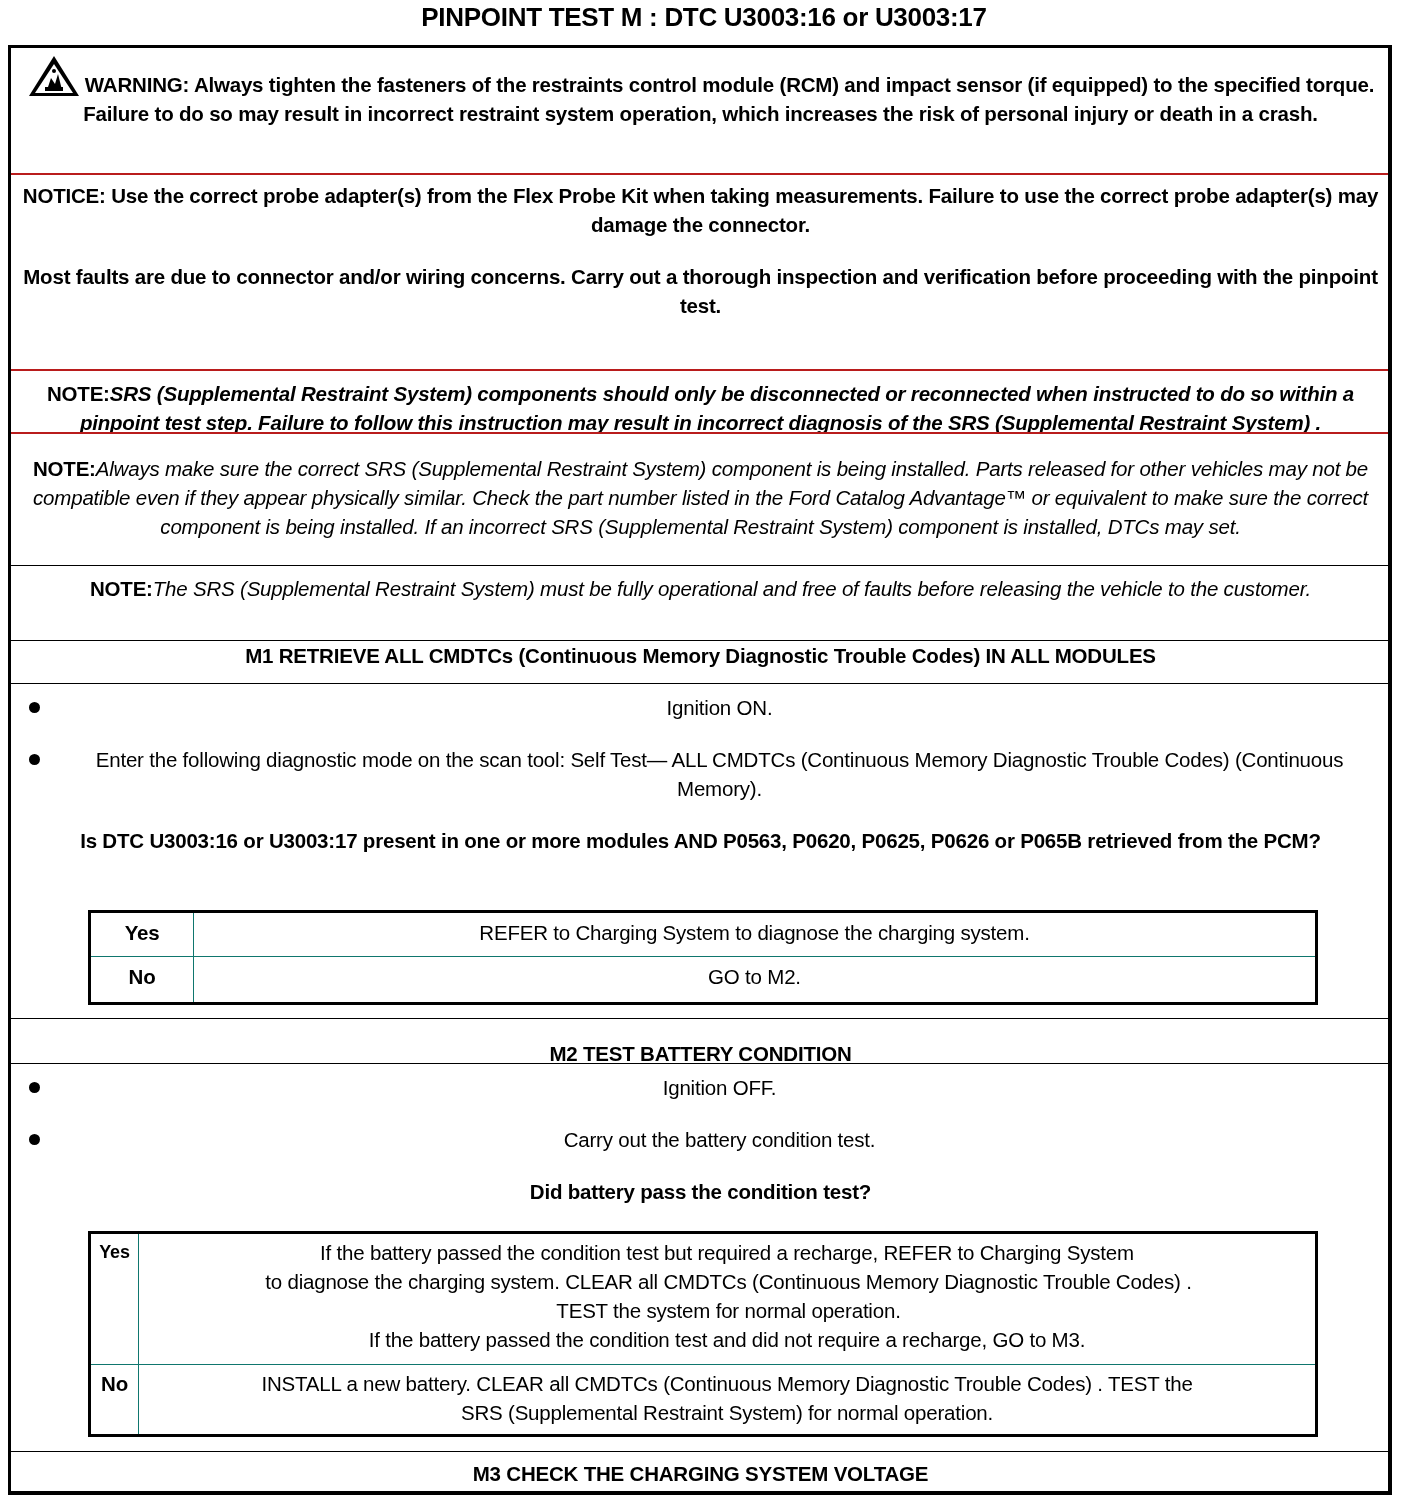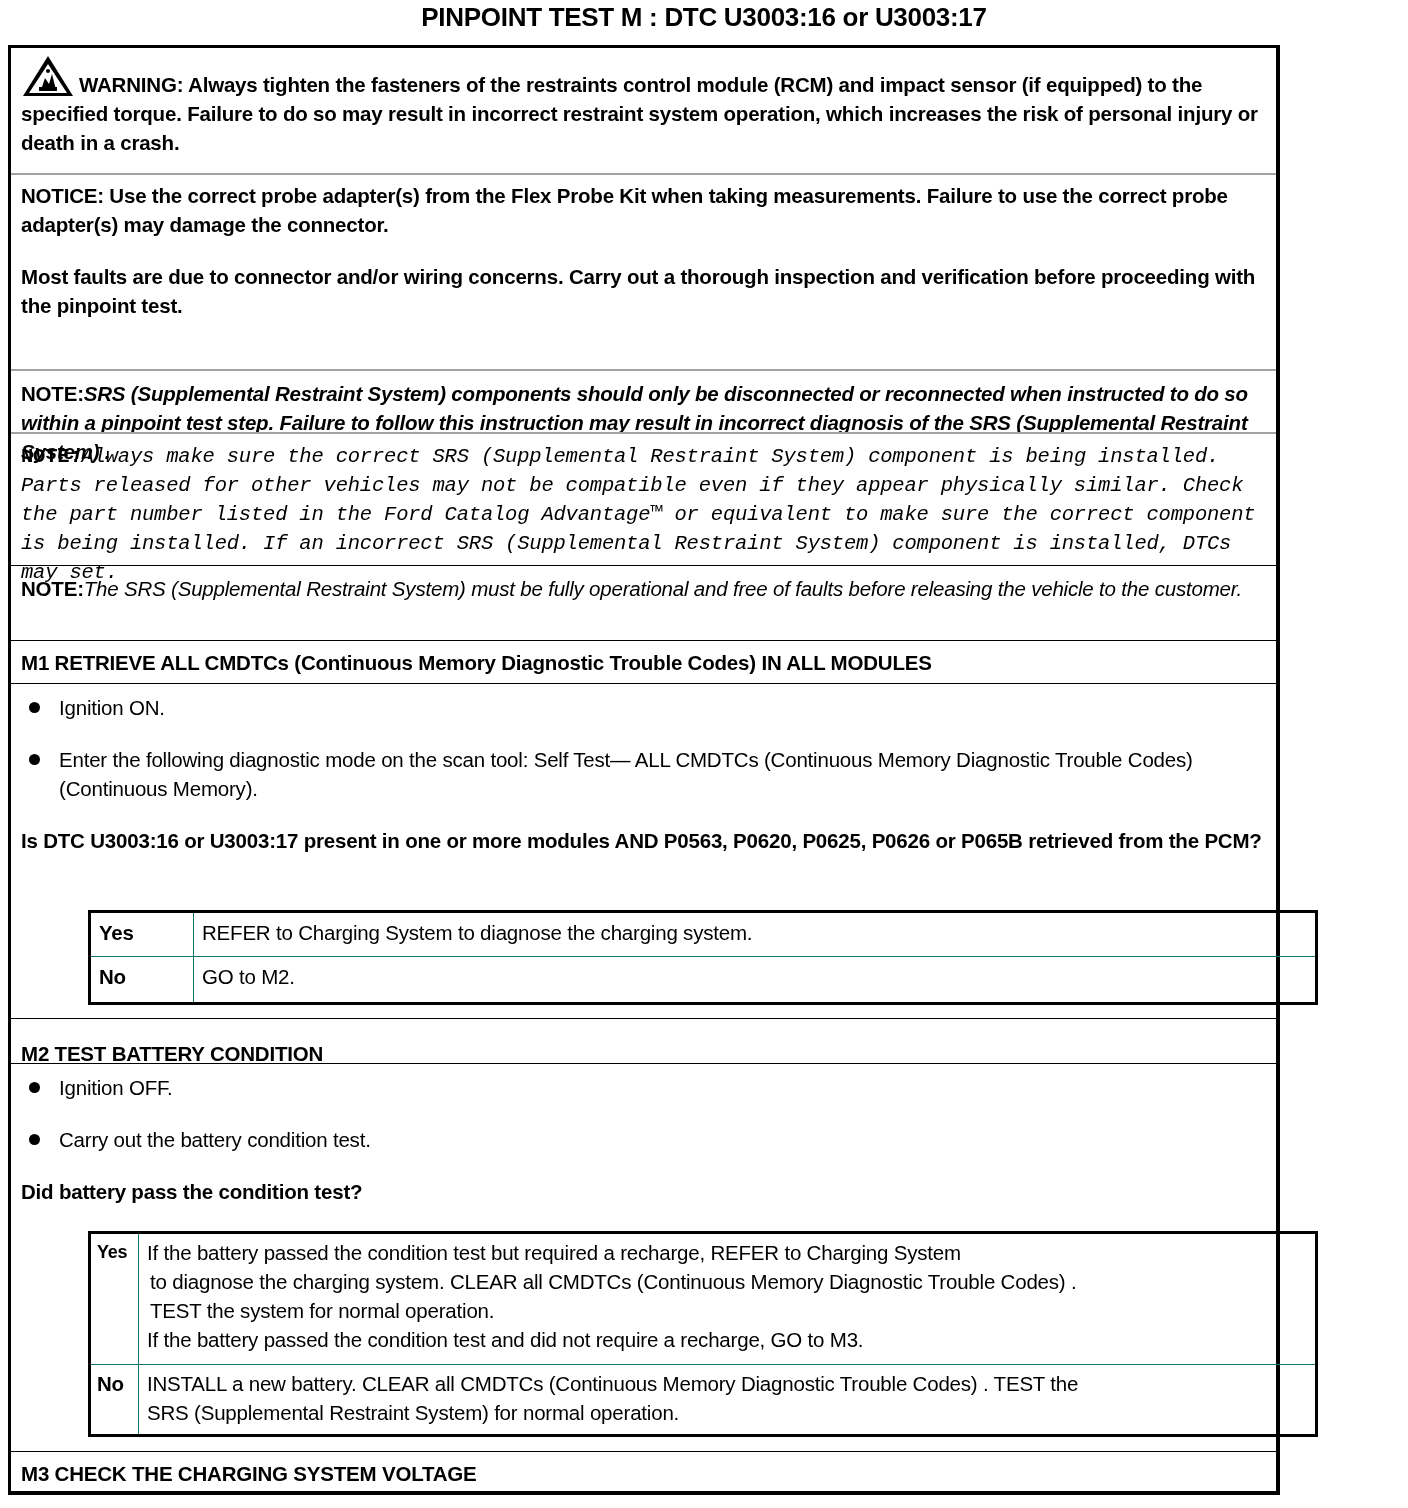--- a/index.html
+++ b/index.html
@@ -5,30 +5,31 @@
     html, body { margin: 0; padding: 0; background: #ffffff; }
     body {
       width: 1408px; height: 1508px; position: relative; overflow: hidden;
       font-family: "Liberation Sans", sans-serif; color: #000;
     }
     .title {
       position: absolute; left: 0; top: 2px; width: 1408px; text-align: center;
       font-weight: bold; font-size: 26px; line-height: 30px; letter-spacing: -0.3px;
     }
     .frame {
-      position: absolute; left: 8px; top: 45px; width: 1272px; height: 1450px;
+      position: absolute; left: 8px; top: 45px; width: 1384px; height: 1450px;
       border: 3px solid #000; border-right-width: 4px; border-bottom-width: 4px;
       box-sizing: border-box;
+      text-align: center;
     }
     .sec {
       position: absolute; left: 0; width: 100%; box-sizing: border-box;
       border-top: 1px solid #000; padding-left: 10px; padding-right: 8px;
     }
     .sec.first { border-top: none; }
-    .sec.thick { border-top: 2px solid #a3a3a3; }
+    .sec.thick { border-top: 2px solid #b91c1c; }
     .txt { font-size: 20.5px; line-height: 29px; letter-spacing: -0.2px; }
     .b { font-weight: bold; }
     .i { font-style: italic; }
     .para { margin: 0; }
     .warn-icon {
       display: inline-block; width: 54px; height: 44px; vertical-align: -6px; margin-right: 4px;
     }
     .bullet-row { position: relative; padding-left: 48px; }
     .bullet-dot {
       position: absolute; left: 18px; top: 9px; width: 11px; height: 11px;
@@ -64,29 +65,29 @@
 
   <div class="sec thick txt b" style="top:125px; height:157px; padding-top:6px;">
     <p class="para"><span>NOTICE:</span><span> Use the correct probe adapter(s) from the Flex Probe Kit when taking measurements. Failure to use the correct probe adapter(s) may damage the connector.</span></p>
     <p class="para" style="margin-top:23px;">Most faults are due to connector and/or wiring concerns. Carry out a thorough inspection and verification before proceeding with the pinpoint test.</p>
   </div>
 
   <div class="sec thick txt" style="top:281px; height:104px; padding-top:8px;margin-top:40px;">
     <p class="para"><span class="b">NOTE:</span><span class="b i">SRS (Supplemental Restraint System) components should only be disconnected or reconnected when instructed to do so within a pinpoint test step. Failure to follow this instruction may result in incorrect diagnosis of the SRS (Supplemental Restraint System) .</span></p>
   </div>
 
-  <div class="sec thick txt" style="top:384px; height:134px; padding-top:8px;font-family:Liberation Mono, monospace;">
+  <div class="sec thick txt" style="top:384px; height:134px; padding-top:20px;">
     <p class="para"><span class="b">NOTE:</span><span class="i">Always make sure the correct SRS (Supplemental Restraint System) component is being installed. Parts released for other vehicles may not be compatible even if they appear physically similar. Check the part number listed in the Ford Catalog Advantage™ or equivalent to make sure the correct component is being installed. If an incorrect SRS (Supplemental Restraint System) component is installed, DTCs may set.</span></p>
   </div>
 
   <div class="sec txt" style="top:517px; height:76px; padding-top:8px;">
     <p class="para"><span class="b">NOTE:</span><span class="i">The SRS (Supplemental Restraint System) must be fully operational and free of faults before releasing the vehicle to the customer.</span></p>
   </div>
 
-  <div class="sec txt b" style="top:592px; height:44px; padding-top:7px;">M1 RETRIEVE ALL CMDTCs (Continuous Memory Diagnostic Trouble Codes) IN ALL MODULES</div>
+  <div class="sec txt b" style="top:592px; height:44px; ">M1 RETRIEVE ALL CMDTCs (Continuous Memory Diagnostic Trouble Codes) IN ALL MODULES</div>
 
   <div class="sec txt" style="top:635px; height:337px;">
     <div class="bullet-row" style="position:absolute; top:9px; left:0; right:8px;">
       <span class="bullet-dot"></span>
       <span>Ignition ON.</span>
     </div>
     <div class="bullet-row" style="position:absolute; top:61px; left:0; right:8px;">
       <span class="bullet-dot"></span>
       <span>Enter the following diagnostic mode on the scan tool: Self Test— ALL CMDTCs (Continuous Memory Diagnostic Trouble Codes) (Continuous Memory).</span>
     </div>

